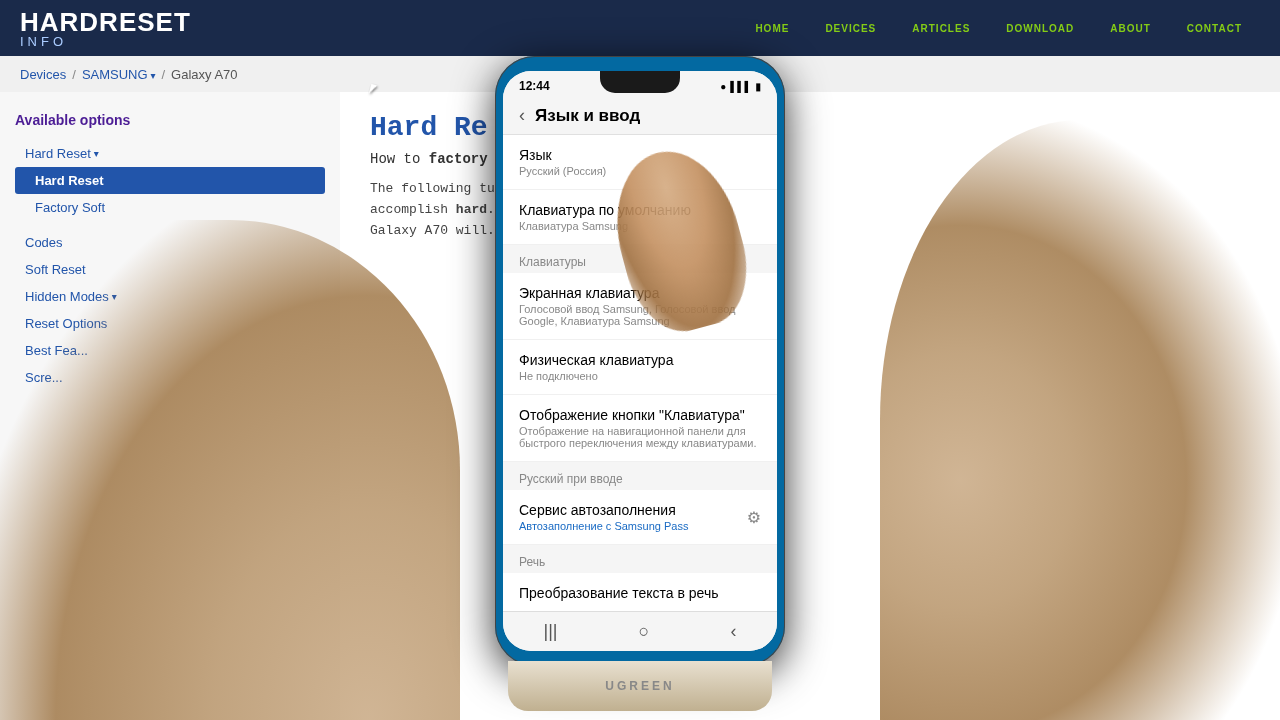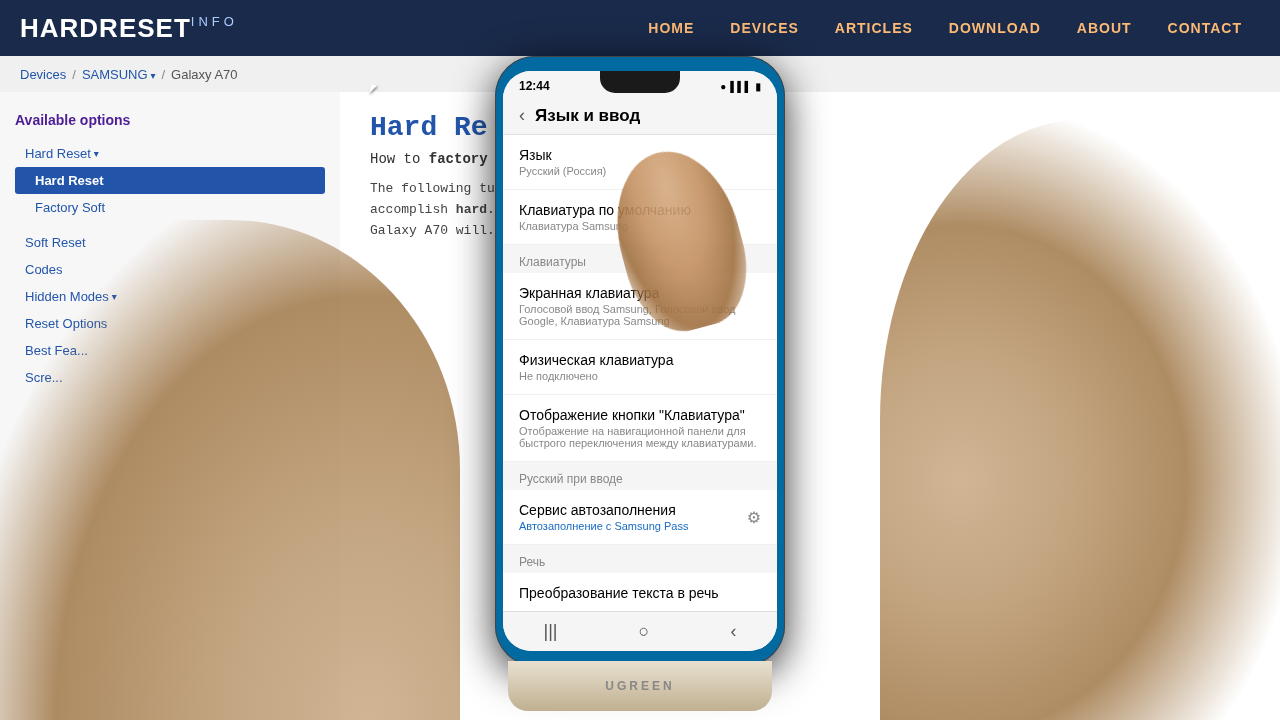--- a/index.html
+++ b/index.html
@@ -48,20 +48,21 @@
       height: 56px;
       background: #1a2a4a;
       display: flex;
       align-items: center;
       z-index: 10;
       padding: 0 20px;
     }
 
     .logo {
       display: flex;
+      flex-direction: column;
       align-items: flex-start;
       margin-right: 40px;
     }
     .logo-main {
       font-size: 26px;
       font-weight: 900;
       color: #ffffff;
       letter-spacing: 1px;
       line-height: 1;
     }
@@ -71,22 +72,22 @@
       letter-spacing: 4px;
       line-height: 1;
     }
 
     .nav-links {
       display: flex;
       gap: 0;
       margin-left: auto;
     }
     .nav-link {
-      color: #fdba74;
-      font-size: 14px;
+      color: #84cc16;
+      font-size: 10px;
       font-weight: 600;
       letter-spacing: 1px;
       padding: 0 18px;
       height: 56px;
       display: flex;
       align-items: center;
       cursor: pointer;
       text-decoration: none;
       text-transform: uppercase;
     }
@@ -419,22 +420,22 @@
 </div>
 
 <div class="main-content">
 
   <aside class="sidebar">
     <div class="sidebar-title">Available options</div>
     <div class="sidebar-item dropdown">Hard Reset</div>
     <div class="sidebar-item active sidebar-item-sub">Hard Reset</div>
     <div class="sidebar-item sidebar-item-sub">Factory Soft</div>
     <div class="sidebar-divider"></div>
+    <div class="sidebar-item">Codes</div>
     <div class="sidebar-item">Soft Reset</div>
-    <div class="sidebar-item">Codes</div>
     <div class="sidebar-item dropdown">Hidden Modes</div>
     <div class="sidebar-item">Reset Options</div>
     <div class="sidebar-item">Best Fea...</div>
     <div class="sidebar-item">Scre...</div>
   </aside>
 
   <main class="article-area">
     <div class="article-title">Hard Re</div>
     <div class="article-subtitle">
       How to <strong>factory re</strong>... to <strong>bypass screen</strong>

